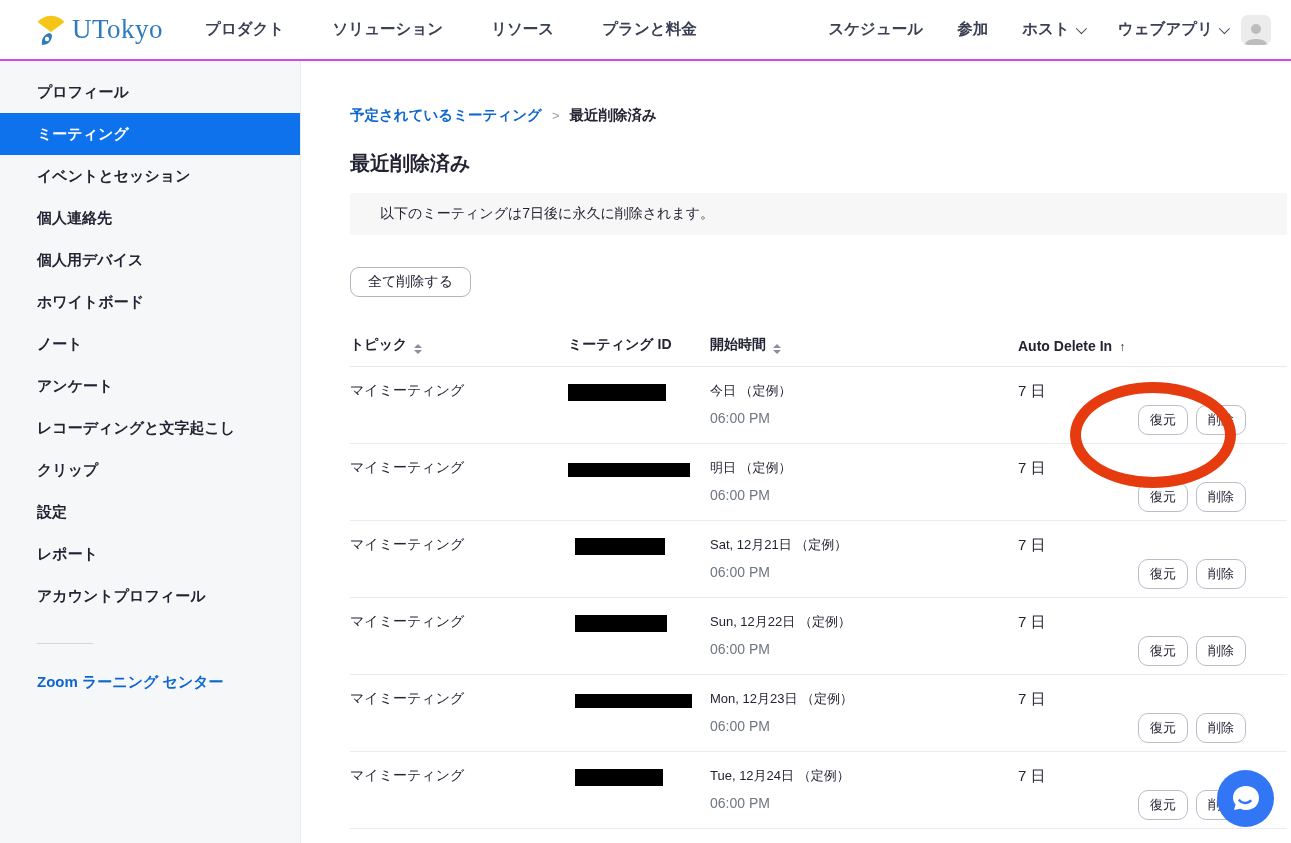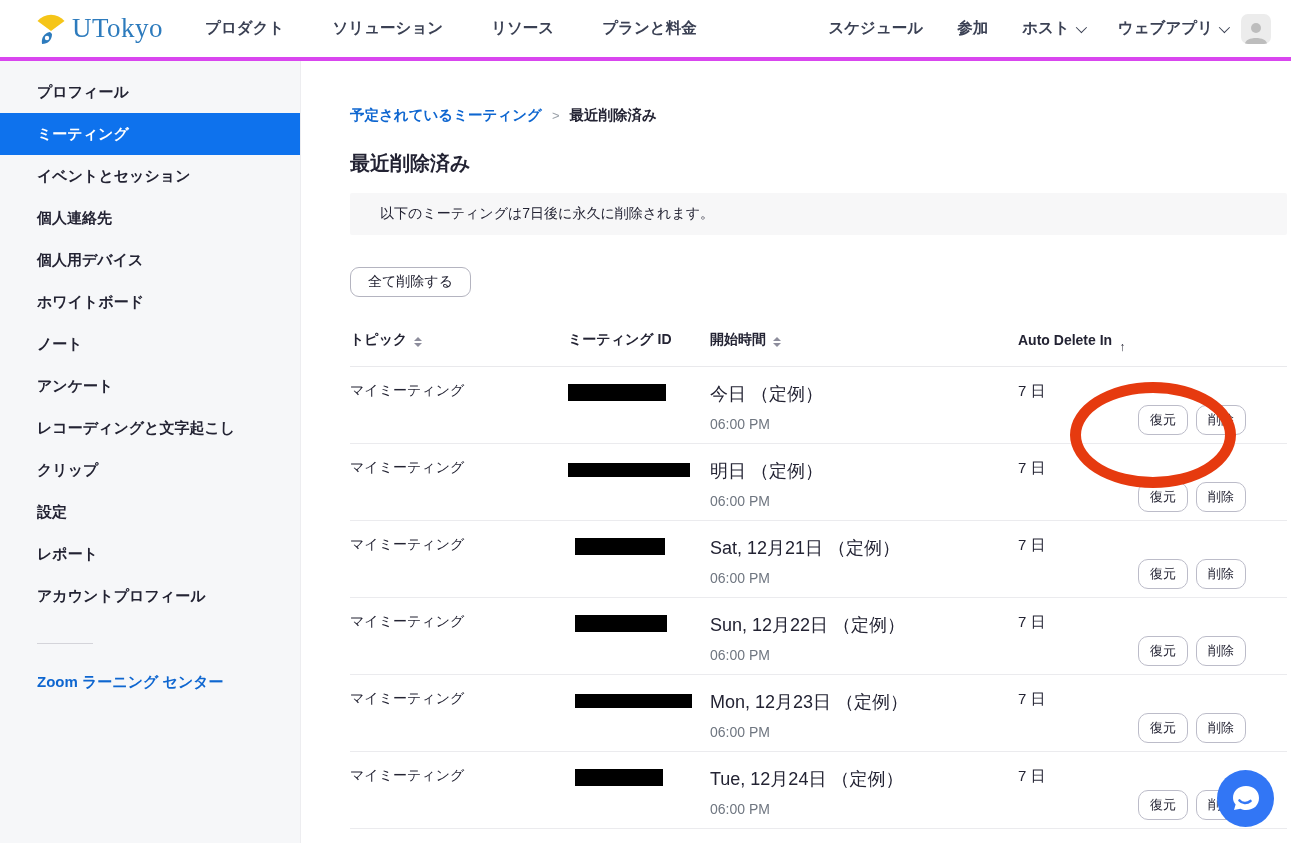--- a/index.html
+++ b/index.html
@@ -1,20 +1,20 @@
 <!DOCTYPE html>
 <html><head>
 <meta charset="utf-8">
 <style>
   * { margin:0; padding:0; box-sizing:border-box; }
   html,body { width:1291px; height:843px; overflow:hidden; background:#fff;
     font-family:"Liberation Sans", sans-serif; color:#232333; }
 
   
-  .header { height:61px; background:#fff; border-bottom:4px solid #d946ef;
+  .header { height:61px; background:#fff; border-bottom:2px solid #d946ef;
     display:flex; align-items:center; padding:0 20px 0 34px; }
   .logo { display:flex; align-items:center; gap:4px; cursor:pointer; }
   .logo-text { font-family:"Liberation Serif", serif; font-size:27px; color:#2d7bbd; letter-spacing:0.5px; }
   .nav-left { display:flex; align-items:center; gap:48px; margin-left:42px; }
   .nav-right { display:flex; align-items:center; gap:34px; margin-left:auto; margin-right:14px; }
   .nav-item { font-size:15.5px; font-weight:700; color:#3b4154; cursor:pointer; display:flex; align-items:center; gap:6px; }
   .chevron { width:8px; height:8px; border-right:1.8px solid #3b4154; border-bottom:1.8px solid #3b4154;
     transform:rotate(45deg) translateY(-2px); display:inline-block; }
   .avatar { width:30px; height:30px; border-radius:7px; background:#ececec; display:flex; align-items:flex-end; justify-content:center; overflow:hidden; cursor:pointer; }
 
@@ -39,31 +39,31 @@
   .notice { margin-top:16px; background:#f7f7f8; border-radius:2px; height:42px;
     display:flex; align-items:center; padding-left:30px; font-size:14px; color:#232333; }
 
   .delete-all { margin-top:32px; background:#fff; border:1px solid #b4b4c0; border-radius:9px;
     font-size:14px; color:#232333; padding:6px 17px; height:30px; cursor:pointer;
     font-family:"Liberation Sans", sans-serif; display:inline-flex; align-items:center; }
 
   
   .grid { display:grid; grid-template-columns:218px 142px 308px 120px 1fr; }
   .thead { margin-top:28px; padding-bottom:12px; border-bottom:1px solid #e9e9ec; }
-  .th { font-size:14px; font-weight:700; color:#232333; display:flex; align-items:center; gap:7px; }
+  .th { font-size:14px; font-weight:700; color:#232333; display:flex; align-items:flex-end; gap:7px; }
   .th-stack { display:flex; flex-direction:row; }
   .sort-asc { font-size:12px; color:#232333; margin-top:15px; font-weight:400; }
   .sorter { display:inline-flex; flex-direction:column; gap:2px; margin-top:4px; }
   .tri-up { width:0; height:0; border-left:4px solid transparent; border-right:4px solid transparent; border-bottom:4px solid #8d8d9c; }
   .tri-down { width:0; height:0; border-left:4px solid transparent; border-right:4px solid transparent; border-top:4px solid #8d8d9c; }
 
   .row { min-height:77px; border-bottom:1px solid #ebebee; padding-top:15px; position:relative; }
   .cell-topic { font-size:14px; color:#232333; }
   .redact { height:17px; background:#000; margin-top:2px; }
-  .cell-start .d1 { font-size:18px; color:#232333; }
+  .cell-start .d1 { font-size:13px; color:#232333; }
   .cell-start .d2 { font-size:14px; color:#6f7680; margin-top:10px; }
   .cell-auto { font-size:15px; color:#232333; }
   .cell-actions { display:flex; justify-content:flex-end; align-items:flex-end; padding:0 41px 8px 0; gap:8px; }
   .mini-btn { background:#fff; border:1px solid #bcbcc9; border-radius:10px; font-size:13px;
     color:#232333; padding:5px 11px; cursor:pointer; font-family:"Liberation Sans", sans-serif; white-space:nowrap; }
 
   
   .red-circle { position:absolute; left:769px; top:321px; width:166px; height:106px;
     border:11px solid #e63a0f; border-radius:50%; pointer-events:none; z-index:5; }
   .chat-fab { position:fixed; right:17px; bottom:16px; width:57px; height:57px; border-radius:50%;

